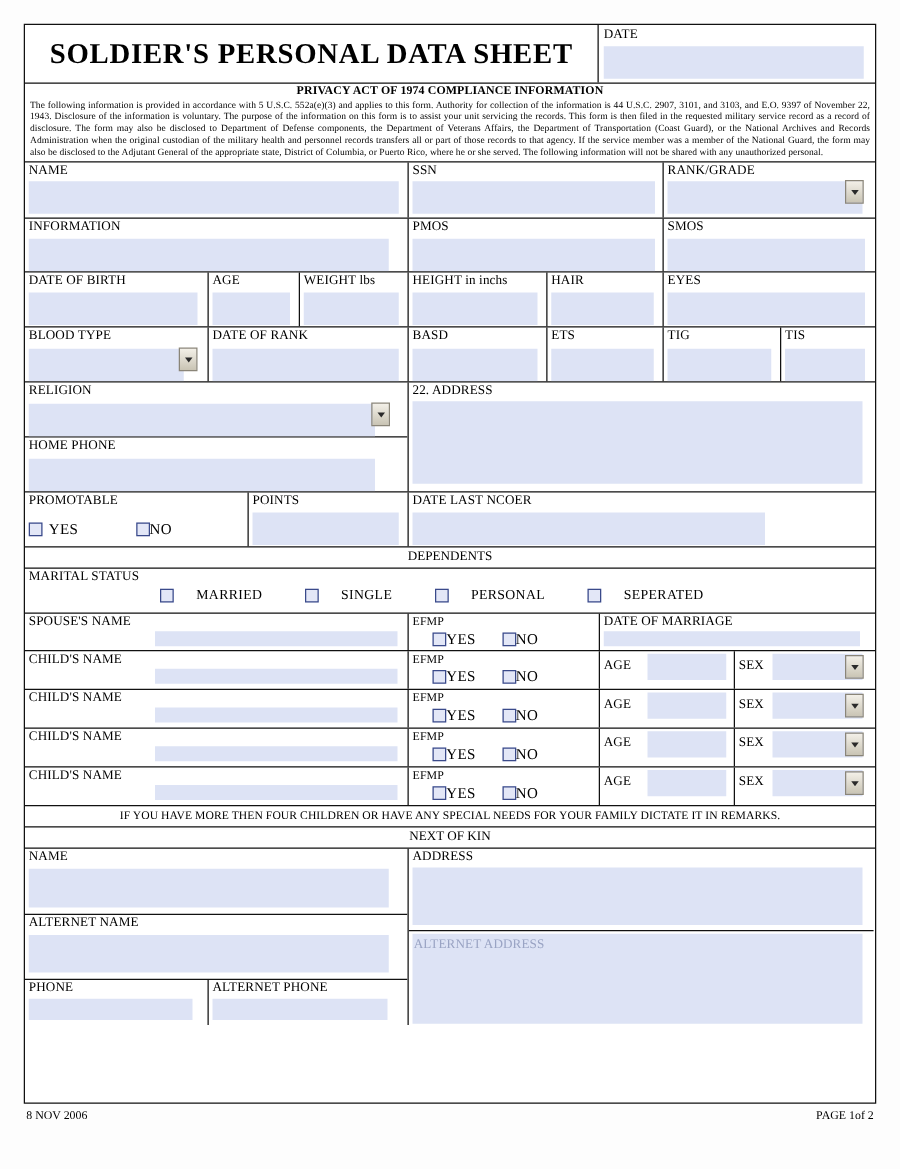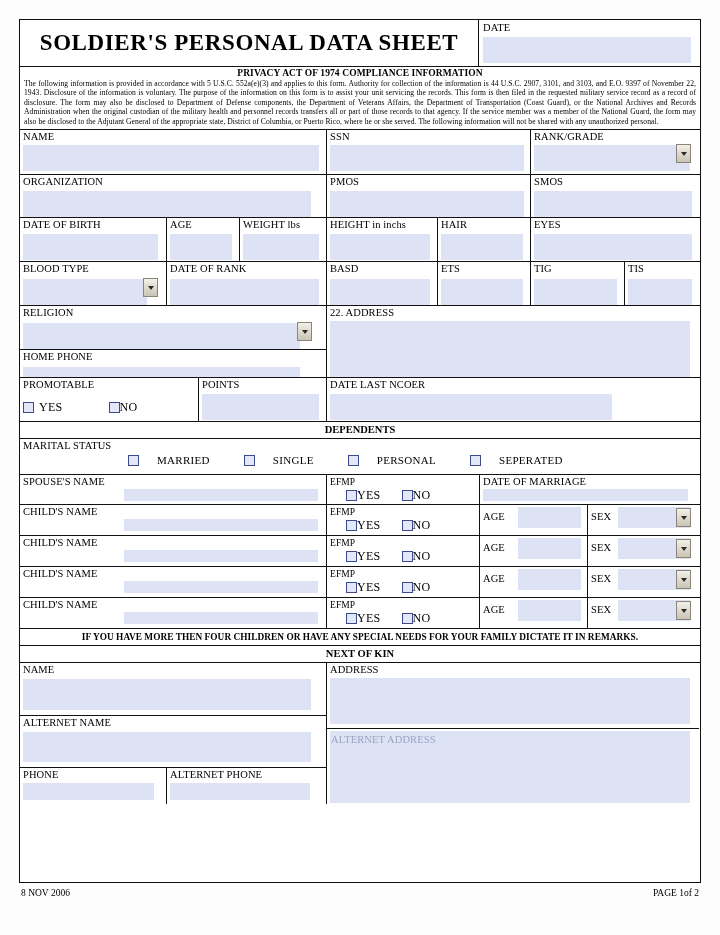--- a/index.html
+++ b/index.html
@@ -137,21 +137,21 @@
   }
   .privacy-body {
     font-size: 7.6px;
     line-height: 9.4px;
     text-align: justify;
     letter-spacing: 0.05px;
   }
 
   .band {
     text-align: center;
-    font-weight: bold;
+    font-weight: normal;
     font-size: 10.5px;
     line-height: 14px;
     padding: 1px 0;
     border-bottom: 1.5px solid #111;
   }
   .band.small { font-size: 9.3px; letter-spacing: 0.05px; }
 
   .footer {
     position: absolute;
     left: 21px;
@@ -198,21 +198,21 @@
       </div>
       <div class="cell lastcol ddwrap" style="width:168px;">
         <span class="lbl">RANK/GRADE</span>
         <span class="fld tall" style="width:156px;margin-top:2px;"></span>
         <span class="ddbtn" style="right:8px;top:14px;"></span>
       </div>
     </div>
 
     <div class="row" style="height:43px;">
       <div class="cell" style="width:307px;">
-        <span class="lbl">ORGANIZATION</span>
+        <span class="lbl">INFORMATION</span>
         <span class="fld tall" style="width:288px;margin-top:3px;"></span>
       </div>
       <div class="cell" style="width:204px;">
         <span class="lbl">PMOS</span>
         <span class="fld tall" style="width:194px;margin-top:3px;"></span>
       </div>
       <div class="cell lastcol" style="width:168px;">
         <span class="lbl">SMOS</span>
         <span class="fld tall" style="width:158px;margin-top:3px;"></span>
       </div>
@@ -266,21 +266,21 @@
       <div class="cell" style="width:94px;">
         <span class="lbl">TIG</span>
         <span class="fld tall" style="width:83px;margin-top:4px;"></span>
       </div>
       <div class="cell lastcol" style="width:74px;">
         <span class="lbl">TIS</span>
         <span class="fld tall" style="width:64px;margin-top:4px;"></span>
       </div>
     </div>
 
-    <div class="row" style="height:72px;">
+    <div class="row" style="height:88px;">
       <div class="cell" style="width:307px;padding:0;">
         <div style="height:44px;border-bottom:1.5px solid #111;box-sizing:border-box;padding:1px 0 0 3px;position:relative;">
           <span class="lbl">RELIGION</span>
           <span class="fld tall" style="width:277px;margin-top:4px;"></span>
           <span class="ddbtn" style="left:277px;top:16px;"></span>
         </div>
         <div style="height:43px;box-sizing:border-box;padding:1px 0 0 3px;">
           <span class="lbl">HOME PHONE</span>
           <span class="fld tall" style="width:277px;margin-top:4px;"></span>
         </div>

